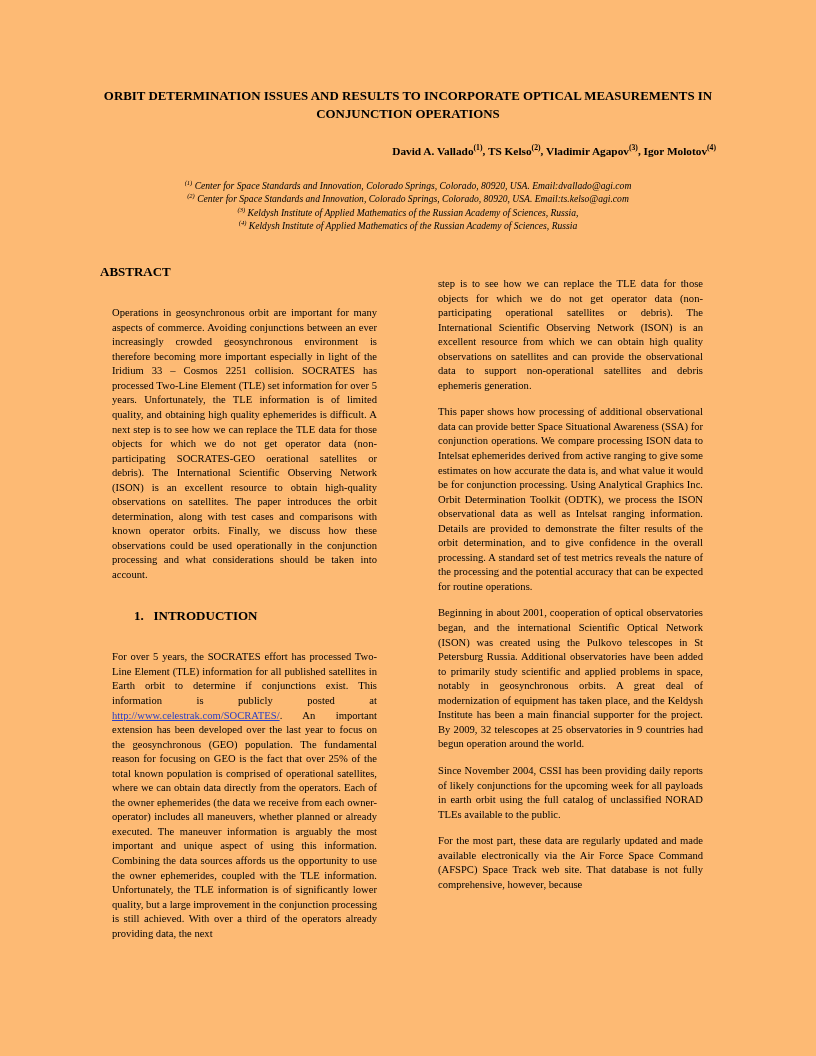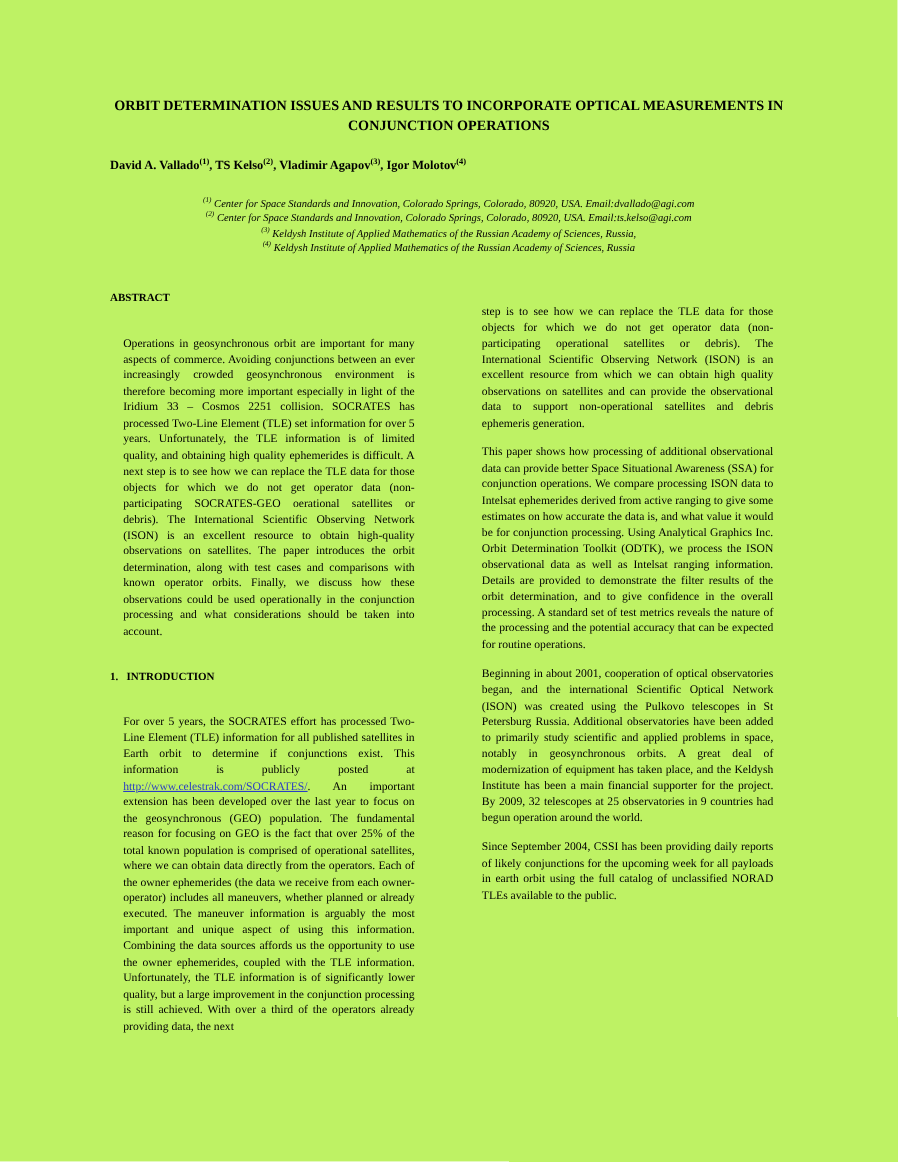--- a/index.html
+++ b/index.html
@@ -15,42 +15,42 @@
     color: #000000;
     -webkit-font-smoothing: antialiased;
   }
   .page {
     position: relative;
     width: 816px;
     height: 1056px;
     box-sizing: border-box;
     padding: 0;
     overflow: hidden;
-    background: #bef264;
+    background: #fdba74;
   }
 
   
   .masthead {
     position: absolute;
     left: 100px;
     top: 88px;
     width: 616px;
   }
   .paper-title {
     font-size: 12.9px;
     font-weight: bold;
     text-align: center;
     line-height: 17.5px;
     letter-spacing: 0.0px;
     margin: 0;
   }
   .author-line {
     font-size: 11.3px;
     font-weight: bold;
-    text-align: left;
+    text-align: right;
     margin: 0;
     padding-top: 21px;
     line-height: 15px;
   }
   .author-line sup,
   .affil-line sup {
     font-size: 0.68em;
     vertical-align: super;
     line-height: 0;
   }
@@ -76,29 +76,29 @@
   }
   .col {
     position: absolute;
     top: 0;
     width: 289px;
   }
   .col-left  { left: 0px; }
   .col-right { left: 326px; }
 
   .sec-head {
-    font-size: 10px;
+    font-size: 13px;
     font-weight: bold;
     line-height: 14.6px;
     margin: 0;
     padding: 0;
     white-space: pre;
   }
   .sec-head.gap-after { padding-bottom: 14.6px; }
-  .sec-head.gap-before { padding-top: 14.6px; }
+  .sec-head.gap-before { padding-top: 14.6px; margin-left: 34px; }
 
   p.body {
     font-size: 10.6px;
     line-height: 14.55px;
     text-align: justify;
     text-justify: inter-word;
     margin: 12px;
     padding: 0;
     hyphens: none;
   }
@@ -148,20 +148,21 @@
 
     <div class="col col-right">
 
       <p class="body">step is to see how we can replace the TLE data for those objects for which we do not get operator data (non-participating operational satellites or debris). The International Scientific Observing Network (ISON) is an excellent resource from which we can obtain high quality observations on satellites and can provide the observational data to support non-operational satellites and debris ephemeris generation.</p>
 
       <p class="body">This paper shows how processing of additional observational data can provide better Space Situational Awareness (SSA) for conjunction operations. We compare processing ISON data to Intelsat ephemerides derived from active ranging to give some estimates on how accurate the data is, and what value it would be for conjunction processing. Using Analytical Graphics Inc. Orbit Determination Toolkit (ODTK), we process the ISON observational data as well as Intelsat ranging information. Details are provided to demonstrate the filter results of the orbit determination, and to give confidence in the overall processing. A standard set of test metrics reveals the nature of the processing and the potential accuracy that can be expected for routine operations.</p>
 
 
       <p class="body">Beginning in about 2001, cooperation of optical observatories began, and the international Scientific Optical Network (ISON) was created using the Pulkovo telescopes in St Petersburg Russia. Additional observatories have been added to primarily study scientific and applied problems in space, notably in geosynchronous orbits. A great deal of modernization of equipment has taken place, and the Keldysh Institute has been a main financial supporter for the project. By 2009, 32 telescopes at 25 observatories in 9 countries had begun operation around the world.</p>
 
-      <p class="body">Since September 2004, CSSI has been providing daily reports of likely conjunctions for the upcoming week for all payloads in earth orbit using the full catalog of unclassified NORAD TLEs available to the public.</p>
+      <p class="body">Since November 2004, CSSI has been providing daily reports of likely conjunctions for the upcoming week for all payloads in earth orbit using the full catalog of unclassified NORAD TLEs available to the public.</p>
 
+      <p class="body">For the most part, these data are regularly updated and made available electronically via the Air Force Space Command (AFSPC) Space Track web site. That database is not fully comprehensive, however, because</p>
 
     </div>
 
   </div>
 
 </div>
 
 </body></html>

